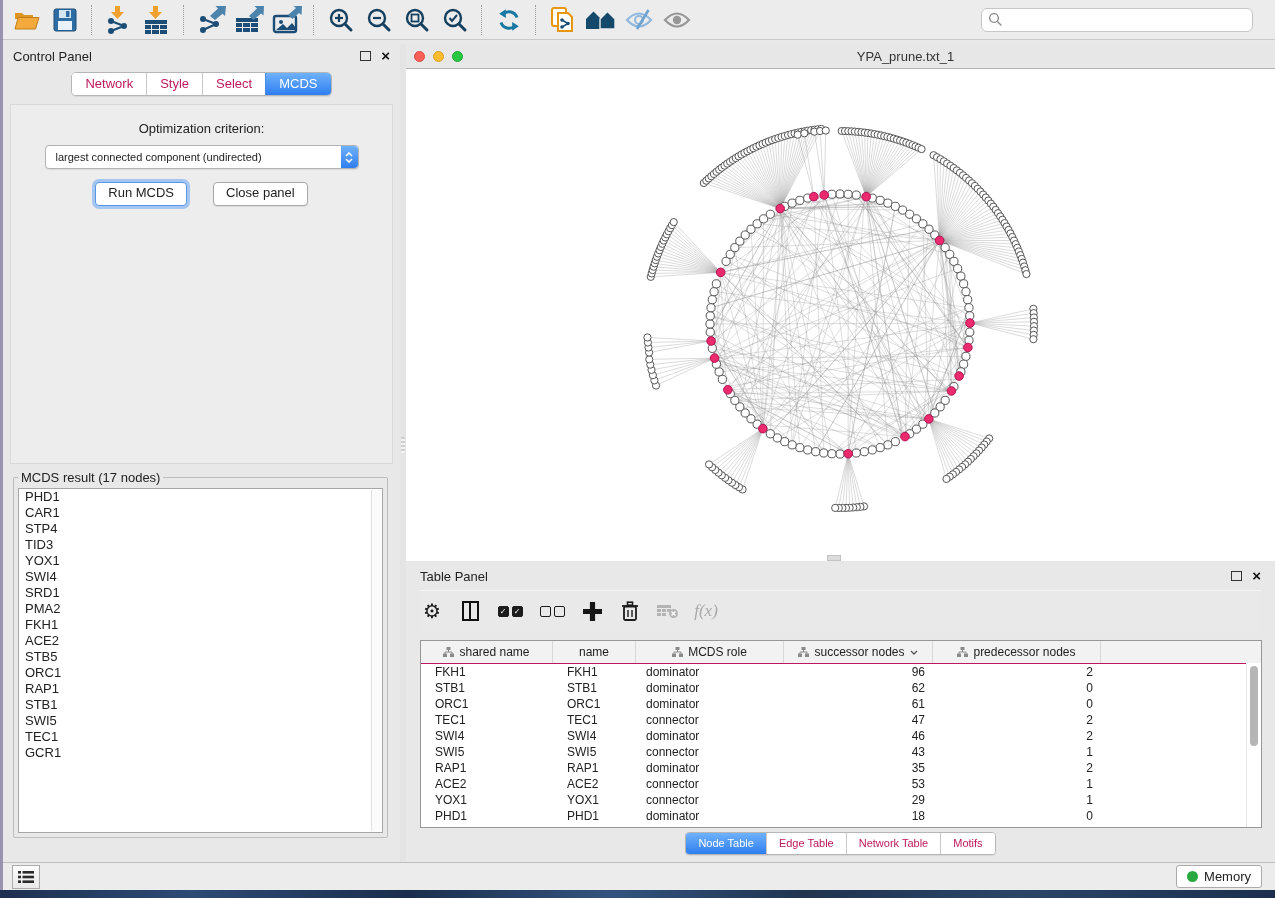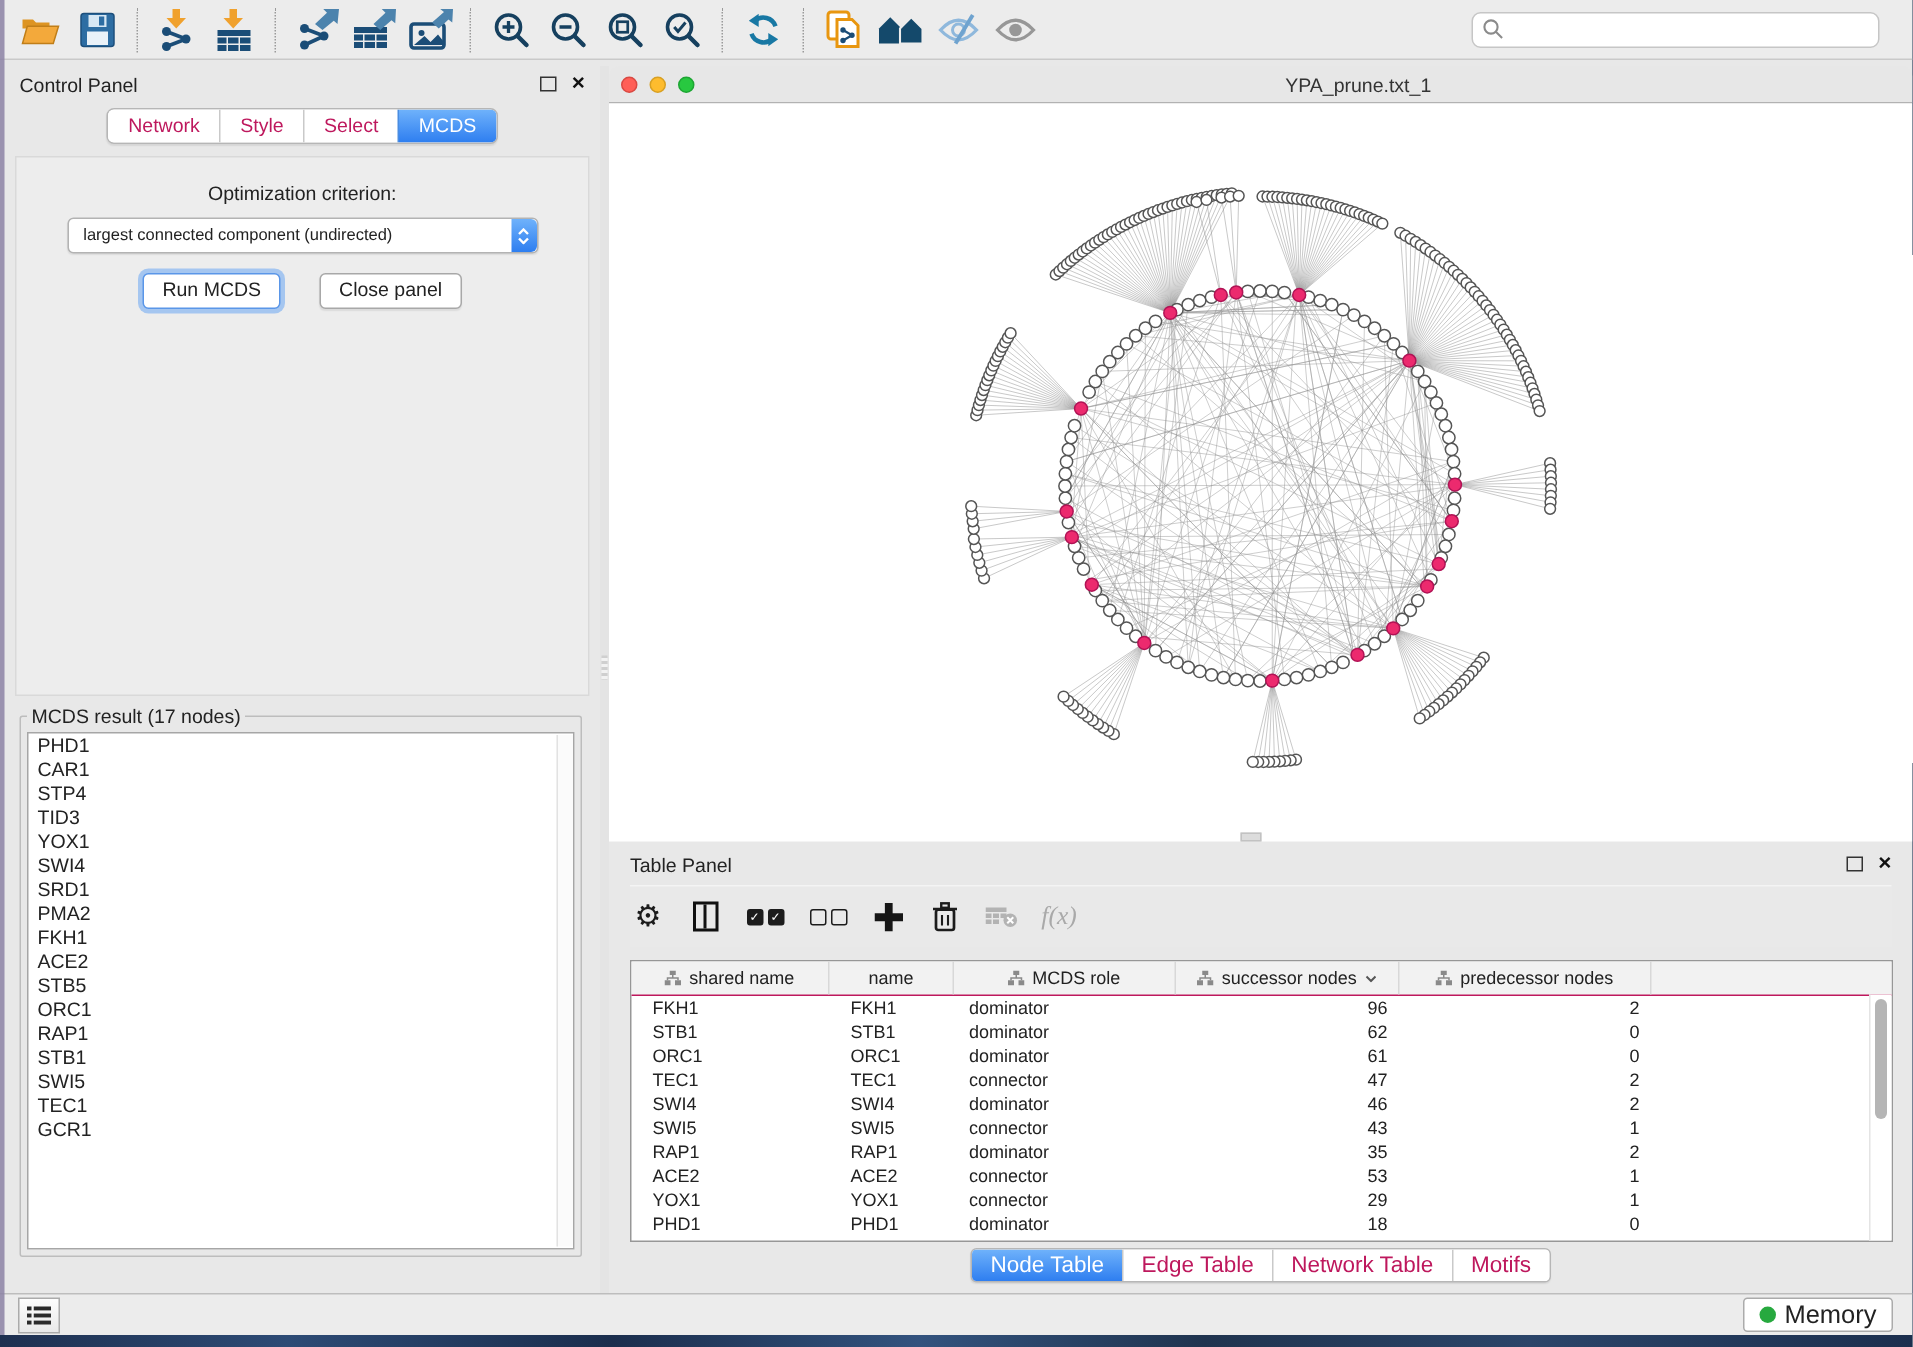--- a/index.html
+++ b/index.html
@@ -78,29 +78,29 @@
   .t-head .hc{display:flex;align-items:center;justify-content:center;gap:5px;font-size:12px;height:22px;
               border-right:1px solid #d8d8d8;color:#222;}
   .t-head .hc:last-child{border-right:none;}
   .t-body .t-row{height:16px;font-size:12px;}
   .td{padding-left:14px;white-space:nowrap;overflow:hidden;}
   .td.num{text-align:right;padding-right:8px;padding-left:0;}
   .td.role{padding-left:10px;}
   .vsb{position:absolute;right:0;top:22px;bottom:0;width:14px;background:#fff;border-left:1px solid #e4e4e4;}
   .vsb-thumb{position:absolute;left:3px;top:3px;width:8px;height:80px;background:#b5b5b5;border-radius:4px;}
   .tp-footer{position:absolute;left:0;right:0;bottom:7px;text-align:center;}
-  .tp-footer .segment{font-size:15px;line-height:21px;height:21px;padding:0 12px;}
+  .tp-footer .segment{font-size:11px;line-height:21px;height:21px;padding:0 12px;}
   .tp-footer .segmented{height:21px;border-radius:4px;}
   
   .statusbar{position:absolute;left:0;top:862px;width:1275px;height:28px;background:#ececec;border-top:1px solid #bdbdbd;
              display:flex;align-items:center;box-sizing:border-box;}
   .list-btn{margin-left:12px;width:26px;height:22px;border:1px solid #ababab;background:linear-gradient(#fdfdfd,#e9e9e9);
             display:flex;align-items:center;justify-content:center;}
   .memory-btn{margin-left:auto;margin-right:13px;height:21px;border:1px solid #ababab;border-radius:3px;background:#fff;
-              display:flex;align-items:center;gap:6px;padding:0 10px;font-size:17px;}
+              display:flex;align-items:center;gap:6px;padding:0 10px;font-size:13px;}
   .memdot{width:11px;height:11px;border-radius:50%;background:var(--status-green,#27a93f);}
   .wallpaper{position:absolute;left:0;top:890px;width:1275px;height:8px;
              background:linear-gradient(90deg,#1e3050,#2d4b75 15%,#1b2e4d 32%,#33537e 48%,#20344f 63%,#2b4569 80%,#1c2f4e);}
   .left-edge{position:absolute;left:0;top:0;width:3px;height:890px;background:#8c83a4;opacity:.85;}
   
   #netsvg line{stroke:var(--edge,#909090);stroke-width:.65;opacity:.45;}
   #netsvg line.fan{opacity:.5;}
   #netsvg circle.ring,#netsvg circle.leaf{fill:#fff;stroke:var(--node-stroke,#555);stroke-width:1;}
   #netsvg circle.hub{fill:var(--hub,#ec2a6e);stroke:var(--hub-stroke,#b01355);stroke-width:1;}
 </style>

